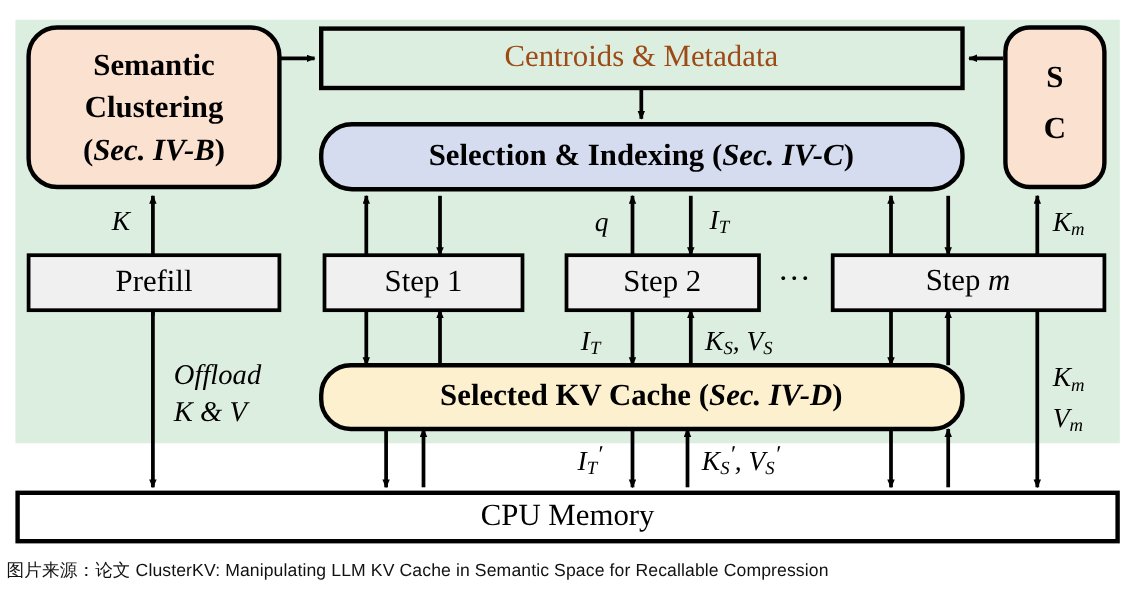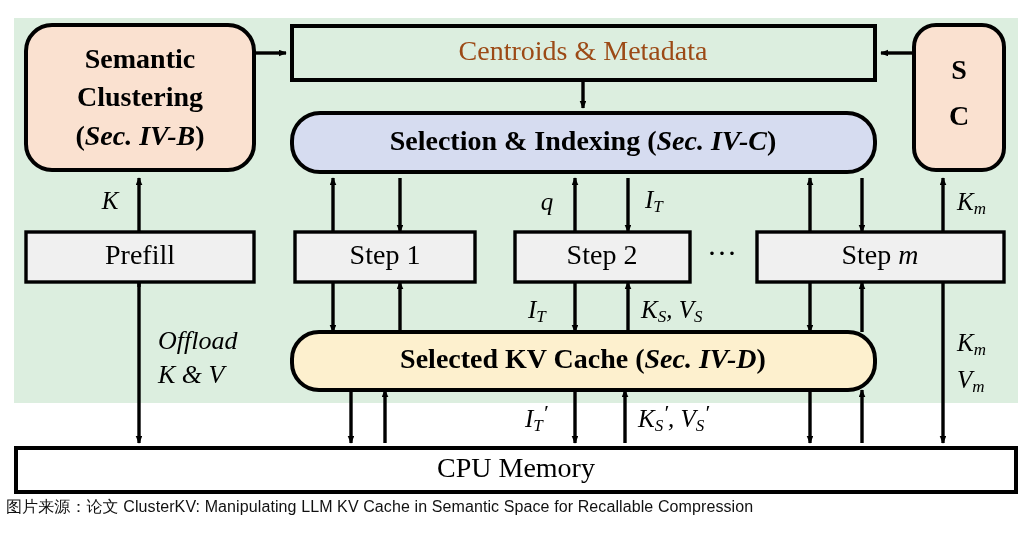--- a/index.html
+++ b/index.html
@@ -1,19 +1,19 @@
 <!DOCTYPE html>
 <html><head>
 <meta charset="utf-8">
 <style>
   html,body{margin:0;padding:0;background:#ffffff;}
   body{width:1032px;height:541px;font-family:"Liberation Serif",serif;overflow:hidden;}
   #stage{position:relative;width:876px;height:541px;background:#ffffff;}
   svg.diagram{position:absolute;left:0;top:0;width:1032px;height:497px;display:block;}
-  .cap{position:absolute;left:0;top:497px;width:1032px;height:44px;display:flex;}
+  .cap{position:absolute;left:0;top:497px;width:1032px;height:44px;display:flex;align-items:center;}
   .cap span{font-family:"Liberation Sans",sans-serif;font-size:16px;color:#111;padding-left:6px;letter-spacing:0.1px;}
   text{font-family:"Liberation Serif",serif;dominant-baseline:middle;}
   .lbl-bold{font-weight:bold;}
   .lbl-it{font-style:italic;}
 </style>
 </head>
 <body>
 
 <div id="stage">
 

